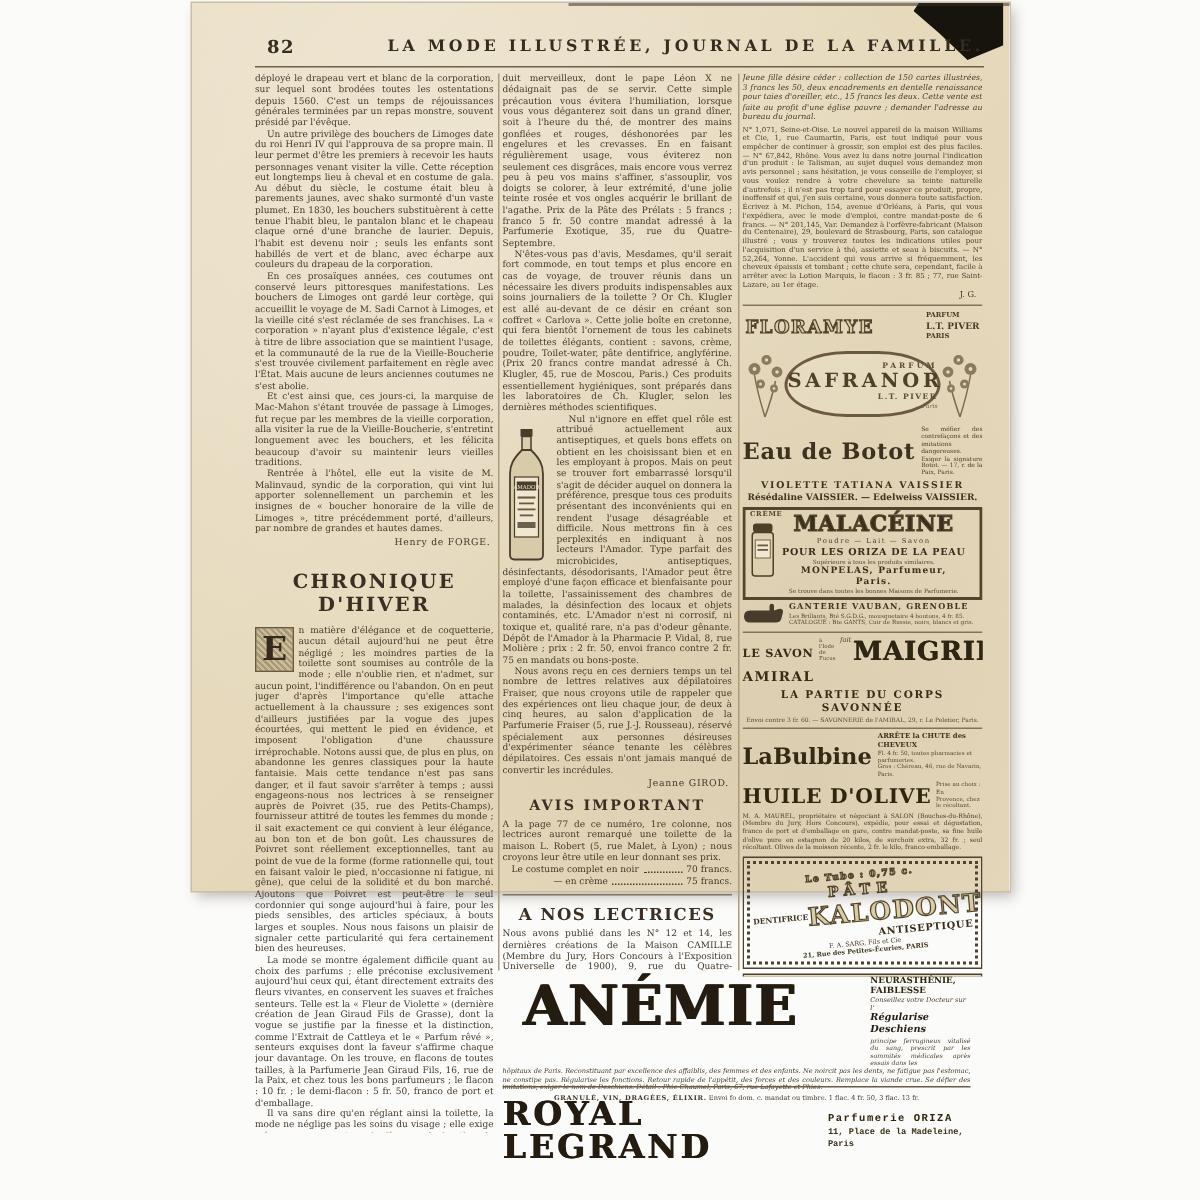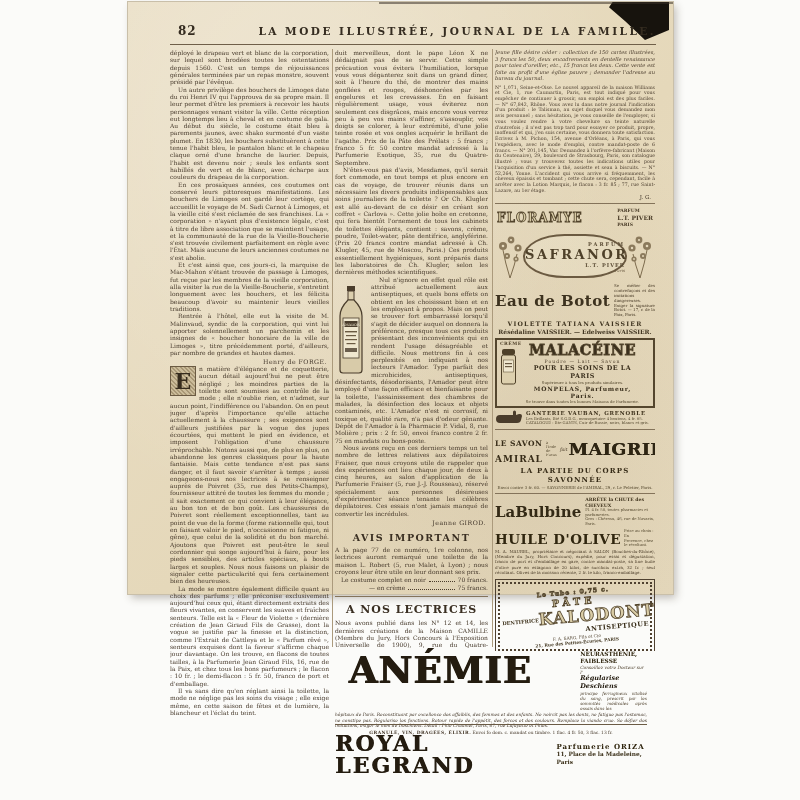--- a/index.html
+++ b/index.html
@@ -74,21 +74,21 @@
   .mal-l1{font-size:4.6px;letter-spacing:1px;color:#4a3c28;margin-top:1px;}
   .mal-l2{font-size:6.4px;font-weight:bold;letter-spacing:.5px;color:#3a2f1d;}
   .mal-l3{font-size:3.9px;color:#55492f;}
   .mal-l4{font-size:6px;font-weight:bold;letter-spacing:.8px;color:#3a2f1d;}
   .mal-l5{font-size:3.9px;color:#55492f;}
   .ad-ganterie{display:flex;align-items:center;gap:3px;margin:2px 0;}
   .gant-text{flex:1;line-height:1.25;}
   .gant-l1{font-size:5.4px;font-weight:bold;letter-spacing:.8px;color:#41351f;}
   .gant-l23{font-size:3.8px;color:#55492f;}
   .ad-maigrir{margin:2px 0;}
-  .mg-row{display:flex;align-items:center;}
+  .mg-row{display:flex;}
   .mg-savon{line-height:1;font-weight:900;color:#372c18;}
   .mg-s1{font-size:7.5px;letter-spacing:.5px;}
   .mg-s2{font-size:9px;letter-spacing:1px;}
   .mg-iode{font-size:3.6px;line-height:1.15;color:#55492f;margin:0 3px;}
   .mg-fait{font-size:4.5px;font-style:italic;color:#4a3c28;margin-right:1px;}
   .mg-big{font-size:17.5px;font-weight:900;letter-spacing:.5px;color:#2e2513;
     text-shadow:.4px 0 0 #2e2513;}
   .mg-line{font-size:7px;font-weight:bold;letter-spacing:1.2px;text-align:center;color:#372c18;margin-top:1px;}
   .mg-foot{font-size:4px;text-align:center;color:#55492f;margin-top:1px;}
   .ad-bulbine{display:flex;align-items:center;gap:4px;margin:3px 0;}
@@ -128,21 +128,21 @@
   .an-hemo{font-size:6.5px;font-weight:900;font-style:italic;color:#241c10;}
   .an-sidebody{font-size:4.2px;font-style:italic;text-align:justify;color:#4a3c28;}
   .an-body{font-size:4.4px;font-style:italic;text-align:justify;line-height:1.25;color:#45382a;margin-top:1px;}
   .an-foot{font-size:4.4px;text-align:center;color:#45382a;margin-top:1px;}
   .an-foot b{letter-spacing:.5px;}
 
   .royal-block{position:absolute;left:207px;top:722px;width:312px;border-top:1px solid #6b5b45;padding-top:7px;}
   .ry-row{display:flex;align-items:center;justify-content:center;gap:9px;}
   .ry-name{font-size:22px;font-weight:900;letter-spacing:2px;color:#241c10;line-height:1;
     text-shadow:.5px 0 0 #241c10;}
-  .ry-side{text-align:left;line-height:1.3;}
+  .ry-side{text-align:left;line-height:1.3;font-family:Liberation Mono, monospace;}
   .ry-parf{font-size:7px;font-weight:bold;letter-spacing:1px;color:#30260f;}
   .ry-addr{font-size:5.8px;font-weight:bold;color:#3b3019;}
 </style>
 </head>
 <body>
 
 <div class="paper">
   <div class="corner-tr"></div>
   <div class="top-edge"></div>
 
@@ -153,20 +153,21 @@
   <div class="vrule" style="left:364px"></div>
 
   <div class="col" id="col-left">
     <p class="bp ni">déployé le drapeau vert et blanc de la corporation, sur lequel sont brodées toutes les ostentations depuis 1560. C'est un temps de réjouissances générales terminées par un repas monstre, souvent présidé par l'évêque.</p>
     <p class="bp">Un autre privilège des bouchers de Limoges date du roi Henri IV qui l'approuva de sa propre main. Il leur permet d'être les premiers à recevoir les hauts personnages venant visiter la ville. Cette réception eut longtemps lieu à cheval et en costume de gala. Au début du siècle, le costume était bleu à parements jaunes, avec shako surmonté d'un vaste plumet. En 1830, les bouchers substituèrent à cette tenue l'habit bleu, le pantalon blanc et le chapeau claque orné d'une branche de laurier. Depuis, l'habit est devenu noir ; seuls les enfants sont habillés de vert et de blanc, avec écharpe aux couleurs du drapeau de la corporation.</p>
     <p class="bp">En ces prosaïques années, ces coutumes ont conservé leurs pittoresques manifestations. Les bouchers de Limoges ont gardé leur cortège, qui accueillit le voyage de M. Sadi Carnot à Limoges, et la vieille cité s'est réclamée de ses franchises. La « corporation » n'ayant plus d'existence légale, c'est à titre de libre association que se maintient l'usage, et la communauté de la rue de la Vieille-Boucherie s'est trouvée civilement parfaitement en règle avec l'État. Mais aucune de leurs anciennes coutumes ne s'est abolie.</p>
     <p class="bp">Et c'est ainsi que, ces jours-ci, la marquise de Mac-Mahon s'étant trouvée de passage à Limoges, fut reçue par les membres de la vieille corporation, alla visiter la rue de la Vieille-Boucherie, s'entretint longuement avec les bouchers, et les félicita beaucoup d'avoir su maintenir leurs vieilles traditions.</p>
     <p class="bp">Rentrée à l'hôtel, elle eut la visite de M. Malinvaud, syndic de la corporation, qui vint lui apporter solennellement un parchemin et les insignes de « boucher honoraire de la ville de Limoges », titre précédemment porté, d'ailleurs, par nombre de grandes et hautes dames.</p>
     <div class="sig">Henry de FORGE.</div>
 
+    <div class="h-article">CHRONIQUE D'HIVER</div>
     <div>
       <div class="dropcap">E</div>
       <p class="bp ni">n matière d'élégance et de coquetterie, aucun détail aujourd'hui ne peut être négligé ; les moindres parties de la toilette sont soumises au contrôle de la mode ; elle n'oublie rien, et n'admet, sur aucun point, l'indifférence ou l'abandon. On en peut juger d'après l'importance qu'elle attache actuellement à la chaussure ; ses exigences sont d'ailleurs justifiées par la vogue des jupes écourtées, qui mettent le pied en évidence, et imposent l'obligation d'une chaussure irréprochable. Notons aussi que, de plus en plus, on abandonne les genres classiques pour la haute fantaisie. Mais cette tendance n'est pas sans danger, et il faut savoir s'arrêter à temps ; aussi engageons-nous nos lectrices à se renseigner auprès de Poivret (35, rue des Petits-Champs), fournisseur attitré de toutes les femmes du monde ; il sait exactement ce qui convient à leur élégance, au bon ton et de bon goût. Les chaussures de Poivret sont réellement exceptionnelles, tant au point de vue de la forme (forme rationnelle qui, tout en faisant valoir le pied, n'occasionne ni fatigue, ni gêne), que celui de la solidité et du bon marché. Ajoutons que Poivret est peut-être le seul cordonnier qui songe aujourd'hui à faire, pour les pieds sensibles, des articles spéciaux, à bouts larges et souples. Nous nous faisons un plaisir de signaler cette particularité qui fera certainement bien des heureuses.</p>
       <p class="bp">La mode se montre également difficile quant au choix des parfums ; elle préconise exclusivement aujourd'hui ceux qui, étant directement extraits des fleurs vivantes, en conservent les suaves et fraîches senteurs. Telle est la « Fleur de Violette » (dernière création de Jean Giraud Fils de Grasse), dont la vogue se justifie par la finesse et la distinction, comme l'Extrait de Cattleya et le « Parfum rêvé », senteurs exquises dont la faveur s'affirme chaque jour davantage. On les trouve, en flacons de toutes tailles, à la Parfumerie Jean Giraud Fils, 16, rue de la Paix, et chez tous les bons parfumeurs ; le flacon : 10 fr. ; le demi-flacon : 5 fr. 50, franco de port et d'emballage.</p>
       <p class="bp">Il va sans dire qu'en réglant ainsi la toilette, la mode ne néglige pas les soins du visage ; elle exige même, en cette saison de fêtes et de lumière, la blancheur et l'éclat du teint.</p>
 
     </div>
   </div>
 
   <div class="col" id="col-mid">
@@ -287,21 +288,21 @@
       <div class="mal-creme">CRÈME</div>
       <svg class="mal-jar" viewBox="0 0 17 38">
         <rect x="2" y="1" width="13" height="6" rx="2" fill="#4e4028"></rect>
         <rect x="1.5" y="7" width="14" height="29" rx="2" fill="#ddd0ae" stroke="#4e4028" stroke-width="1"></rect>
         <rect x="3.5" y="12" width="10" height="12" fill="#efe7cf" stroke="#6a5a42" stroke-width=".6"></rect>
         <rect x="5" y="15" width="7" height="1.2" fill="#6a5a42"></rect>
           <rect x="5" y="18" width="7" height="1.2" fill="#6a5a42"></rect>
       </svg>
       <div class="mal-name outl">MALACÉINE</div>
       <div class="mal-l1">Poudre — Lait — Savon</div>
-      <div class="mal-l2">POUR LES SOINS DE LA PARIS</div>
+      <div class="mal-l2">POUR LES ORIZA DE LA PEAU</div>
       <div class="mal-l3">Supérieure à tous les produits similaires.</div>
       <div class="mal-l4">MONPELAS, Parfumeur, Paris.</div>
       <div class="mal-l5">Se trouve dans toutes les bonnes Maisons de Parfumerie.</div>
     </div>
 
     <div class="ad-ganterie">
       <svg width="28" height="15" viewBox="0 0 28 15">
         <path d="M1 9 Q1 5 5 5 L18 5 L18 2 Q18 0.5 19.5 0.5 Q21 0.5 21 2 L21 5 L24 4 Q27 3.4 27 6 L26 10 Q25.5 13 22 13 L5 13 Q1 13 1 9 Z" fill="#4a3c2b"></path>
       </svg>
       <div class="gant-text">

